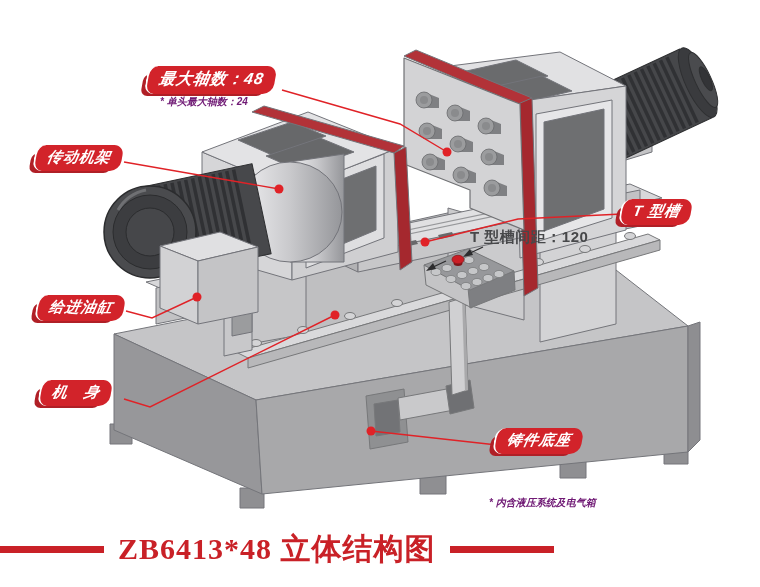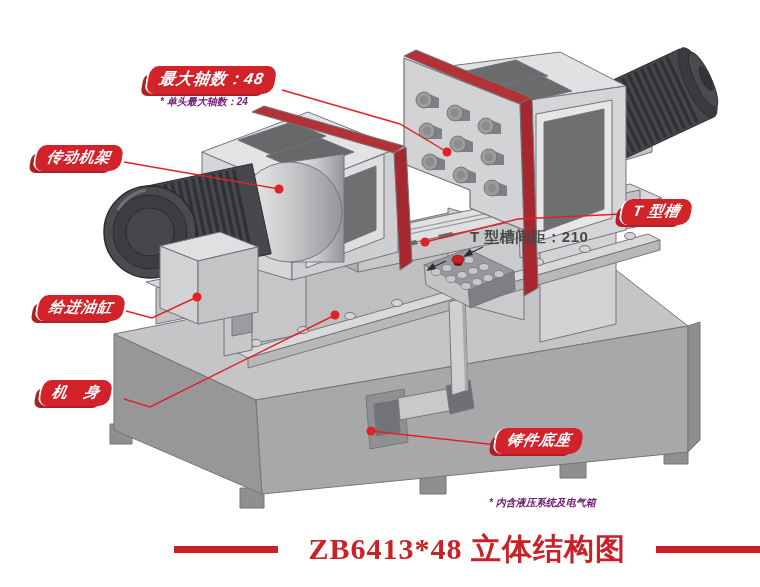--- a/index.html
+++ b/index.html
@@ -7,22 +7,22 @@
          font-family:"Liberation Sans",sans-serif;}
   .machine-svg{position:absolute;left:0;top:0;}
   .badge{position:absolute;background:#d2232a;color:#fff;font-weight:bold;font-style:italic;
          font-size:15px;letter-spacing:1px;padding:3px 11px 4px 11px;border-radius:10px;
          transform:skewX(-10deg);white-space:nowrap;border-left:2px solid #ffffff;
          box-shadow:-6px 5px 0 -3px #b01f26;}
   .note{position:absolute;font-size:10px;font-weight:bold;font-style:italic;color:#701a75;
         white-space:nowrap;}
   .dim-label{position:absolute;font-size:15px;font-weight:600;color:#47484a;
              letter-spacing:0.5px;white-space:nowrap;}
-  .title-row{position:absolute;left:0;right:0;top:529px;display:flex;justify-content:flex-end;
-             align-items:center;gap:30px;}
+  .title-row{position:absolute;left:0;right:0;top:529px;display:flex;justify-content:flex-start;
+             align-items:center;gap:14px;}
   .title-bar{width:104px;height:7px;background:#c92127;}
   .title-text{font-family:"Liberation Serif",serif;font-weight:bold;font-size:30px;
               color:#c92127;letter-spacing:1px;white-space:nowrap;}
 </style>
 </head>
 <body>
 
 <div class="stage">
 
   <svg class="machine-svg" width="760" height="587" viewBox="0 0 760 587">
@@ -273,21 +273,21 @@
 
   <div class="badge" style="left:36px;top:295px;">给进油缸</div>
 
   <div class="badge" style="left:39px;top:380px;">机　身</div>
 
   <div class="badge" style="left:620px;top:199px;">T 型槽</div>
 
   <div class="badge" style="left:494px;top:428px;">铸件底座</div>
   <div class="note" style="left:489px;top:458px;margin-top:38px;">* 内含液压系统及电气箱</div>
 
-  <div class="dim-label" style="left:470px;top:228px;">T 型槽间距：210</div>
+  <div class="dim-label" style="left:470px;top:228px;">T 型槽间距：120</div>
 
   <div class="title-row">
     <div class="title-bar"></div>
     <div class="title-text">ZB6413*48 立体结构图</div>
     <div class="title-bar"></div>
   </div>
 
 </div>
 
 </body></html>

